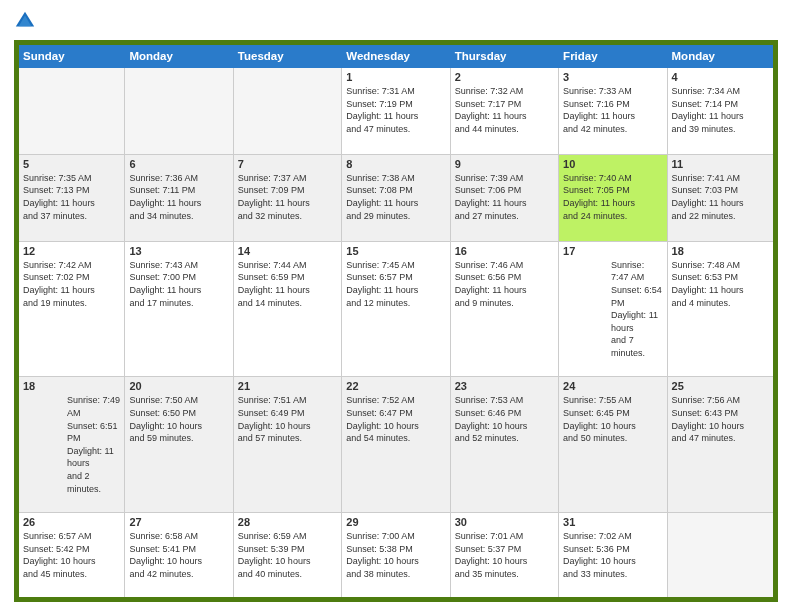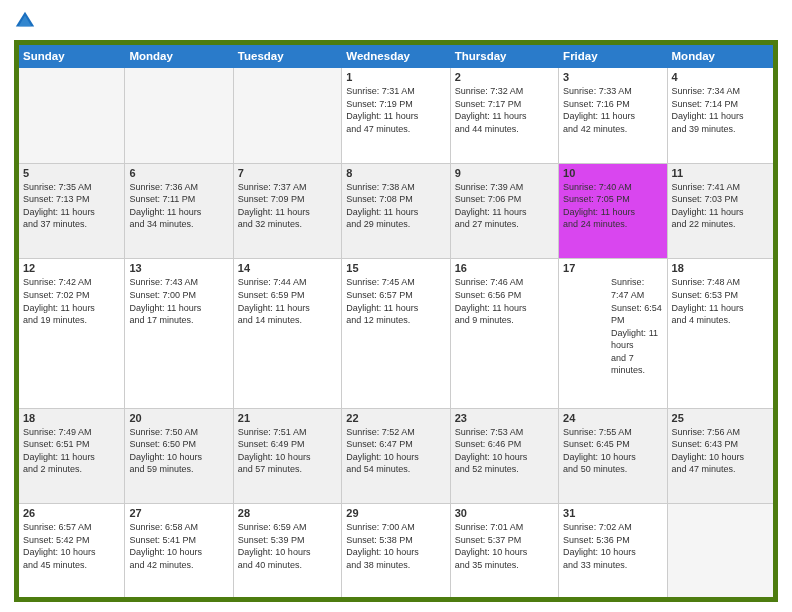--- a/index.html
+++ b/index.html
@@ -187,21 +187,21 @@
 Daylight: 11 hours
 and 29 minutes.</div>
           </td>
           <td style="background: rgb(240, 240, 240);">
             <span class="day-number">9</span>
             <div class="day-info" style="white-space: pre-line;">Sunrise: 7:39 AM
 Sunset: 7:06 PM
 Daylight: 11 hours
 and 27 minutes.</div>
           </td>
-          <td style="background: #d946ef;">
+          <td style="background: #bef264;">
             <span class="day-number">10</span>
             <div class="day-info" style="white-space: pre-line;">Sunrise: 7:40 AM
 Sunset: 7:05 PM
 Daylight: 11 hours
 and 24 minutes.</div>
           </td>
           <td style="background: rgb(240, 240, 240);">
             <span class="day-number">11</span>
             <div class="day-info" style="white-space: pre-line;">Sunrise: 7:41 AM
 Sunset: 7:03 PM
@@ -256,21 +256,21 @@
             <span class="day-number">18</span>
             <div class="day-info" style="white-space: pre-line;">Sunrise: 7:48 AM
 Sunset: 6:53 PM
 Daylight: 11 hours
 and 4 minutes.</div>
           </td>
         </tr>
         <tr>
           <td style="background: rgb(240, 240, 240);">
             <span class="day-number">18</span>
-            <div class="day-info" style="white-space: pre-line;">Sunrise: 7:49 AM
+            <div class="day-info" style="white-space: pre-line; margin-left: 44px;">Sunrise: 7:49 AM
 Sunset: 6:51 PM
 Daylight: 11 hours
 and 2 minutes.</div>
           </td>
           <td style="background: rgb(240, 240, 240);">
             <span class="day-number">20</span>
             <div class="day-info" style="white-space: pre-line;">Sunrise: 7:50 AM
 Sunset: 6:50 PM
 Daylight: 10 hours
 and 59 minutes.</div>

